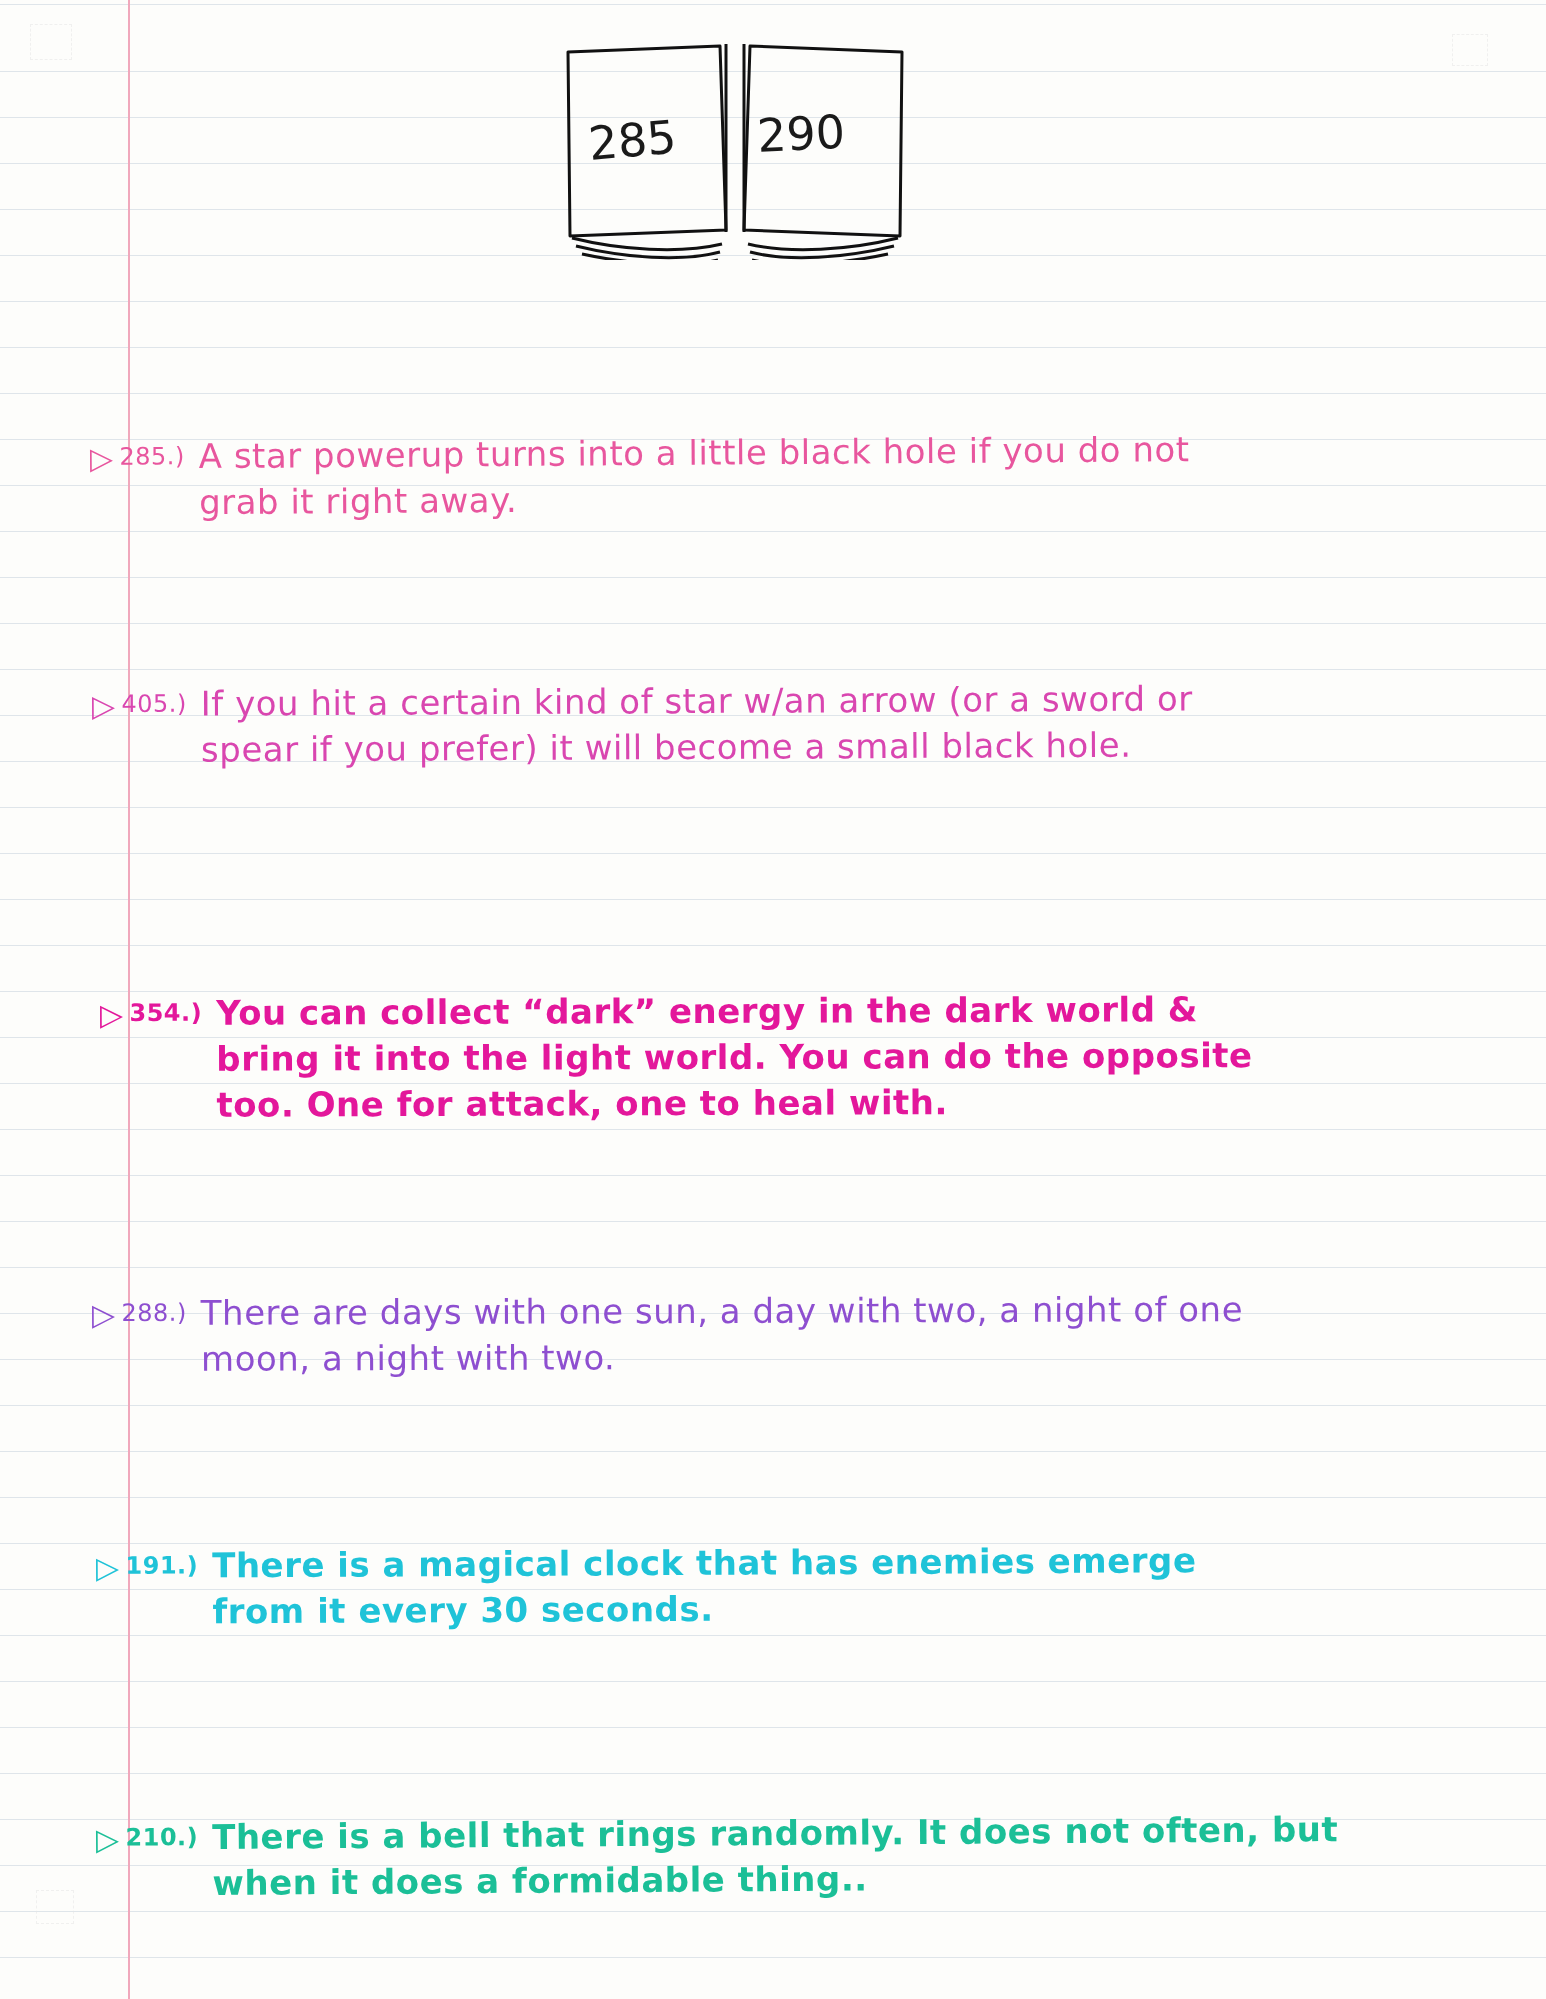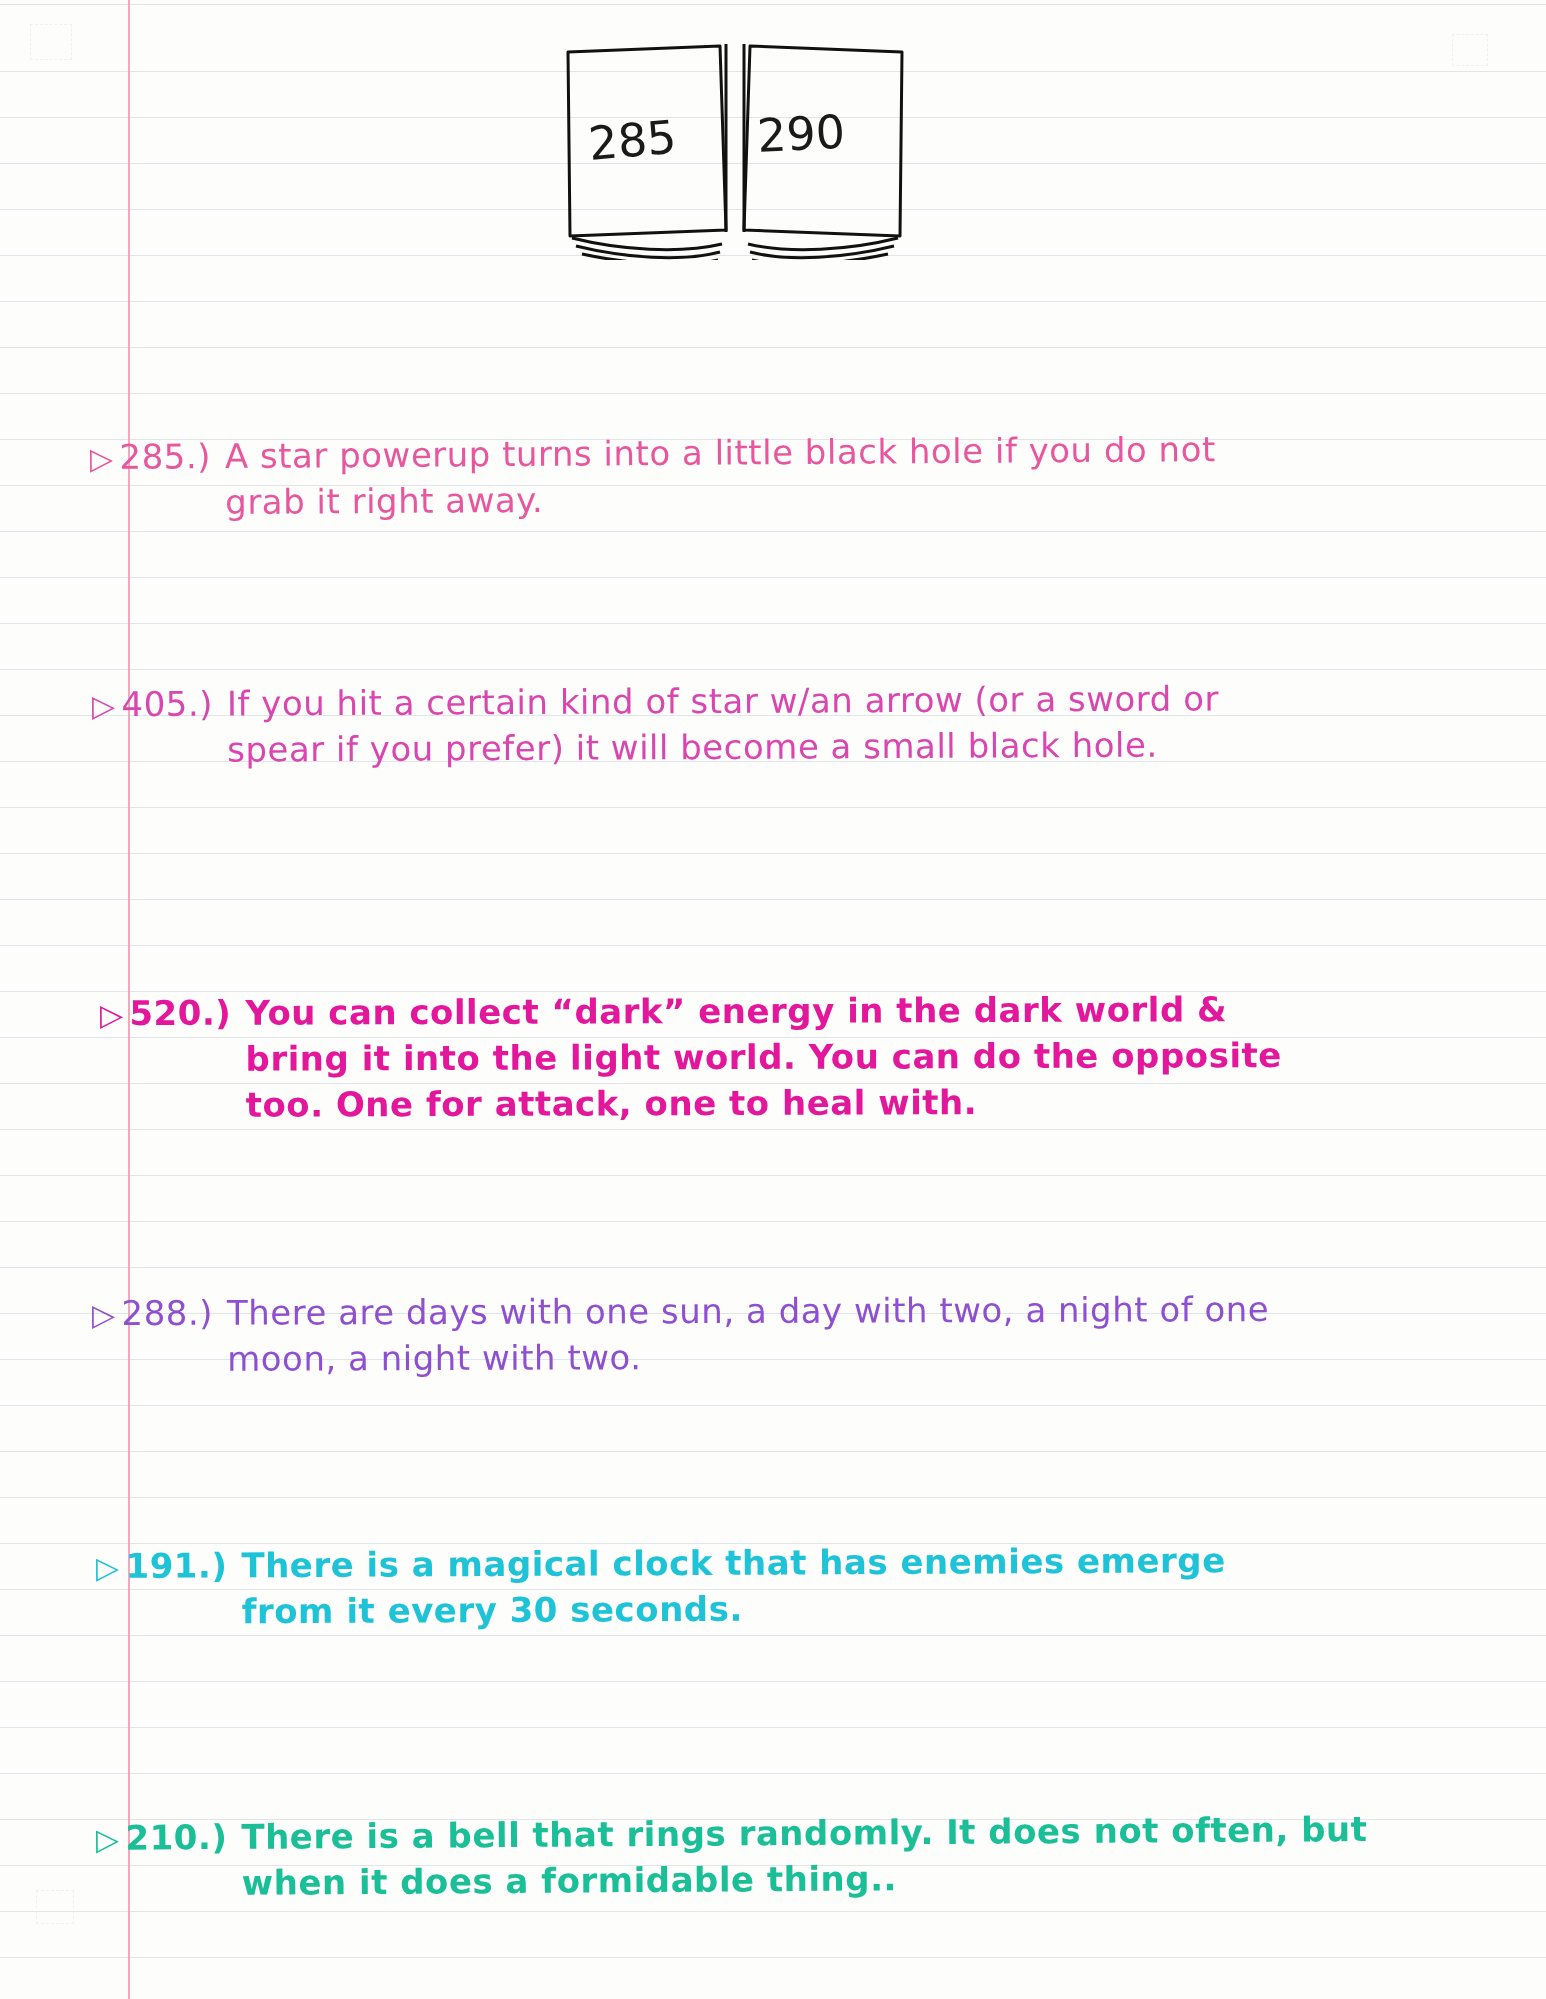--- a/index.html
+++ b/index.html
@@ -69,21 +69,21 @@
   }
   .bullet {
     flex: 0 0 auto;
     font-size: 30px;
     line-height: 1;
     margin-top: 10px;
     margin-right: 6px;
   }
   .num {
     flex: 0 0 auto;
-    font-size: 34px;
+    font-size: 24px;
     line-height: 46px;
     white-space: nowrap;
     margin-right: 14px;
   }
   .body {
     font-size: 34px;
     line-height: 46px;
     max-width: 1060px;
   }
 
@@ -146,21 +146,21 @@
   </div>
 
   <div class="entry" id="entry-286">
     <span class="bullet">▷</span>
     <span class="num">405.)</span>
     <span class="body">If you hit a certain kind of star w/an arrow (or a sword or spear if you prefer) it will become a small black hole.</span>
   </div>
 
   <div class="entry" id="entry-287">
     <span class="bullet">▷</span>
-    <span class="num">520.)</span>
+    <span class="num">354.)</span>
     <span class="body">You can collect “dark” energy in the dark world &amp; bring it into the light world. You can do the opposite too. One for attack, one to heal with.</span>
   </div>
 
   <div class="entry" id="entry-288">
     <span class="bullet">▷</span>
     <span class="num">288.)</span>
     <span class="body">There are days with one sun, a day with two, a night of one moon, a night with two.</span>
   </div>
 
   <div class="entry" id="entry-289">

